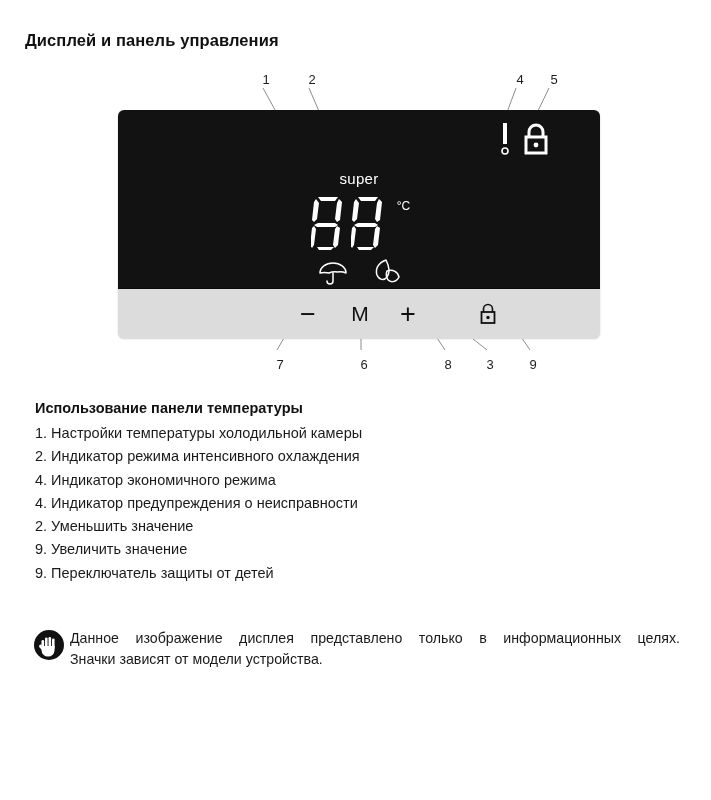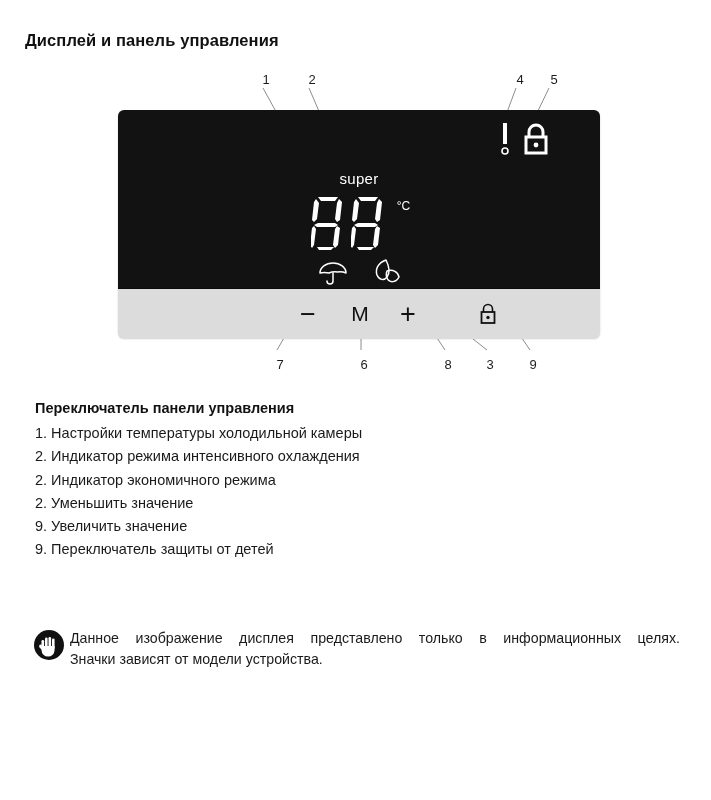--- a/index.html
+++ b/index.html
@@ -303,24 +303,25 @@
   <div class="callout-num" style="left:510px; top:13px;">4</div>
   <div class="callout-num" style="left:544px; top:13px;">5</div>
   <div class="callout-num" style="left:270px; top:298px;">7</div>
   <div class="callout-num" style="left:354px; top:298px;">6</div>
   <div class="callout-num" style="left:438px; top:298px;">8</div>
   <div class="callout-num" style="left:480px; top:298px;">3</div>
   <div class="callout-num" style="left:523px; top:298px;">9</div>
 </div>
 
 <div class="usage">
-  <div class="usage-title">Переключатель панели управления</div>
+  <div class="usage-title">Использование панели температуры</div>
   <div class="usage-item">1. Настройки температуры холодильной камеры</div>
   <div class="usage-item">2. Индикатор режима интенсивного охлаждения</div>
-  <div class="usage-item">2. Индикатор экономичного режима</div>
+  <div class="usage-item">4. Индикатор экономичного режима</div>
+  <div class="usage-item">4. Индикатор предупреждения о неисправности</div>
   <div class="usage-item">2. Уменьшить значение</div>
   <div class="usage-item">9. Увеличить значение</div>
   <div class="usage-item">9. Переключатель защиты от детей</div>
 </div>
 
 <div class="note">
   <svg class="note-icon" viewBox="0 0 32 32">
     <circle cx="16" cy="16" r="15" fill="#111111"></circle>
     <g fill="#ffffff">
       <rect x="8.5" y="11" width="2.6" height="9" rx="1.2"></rect>

